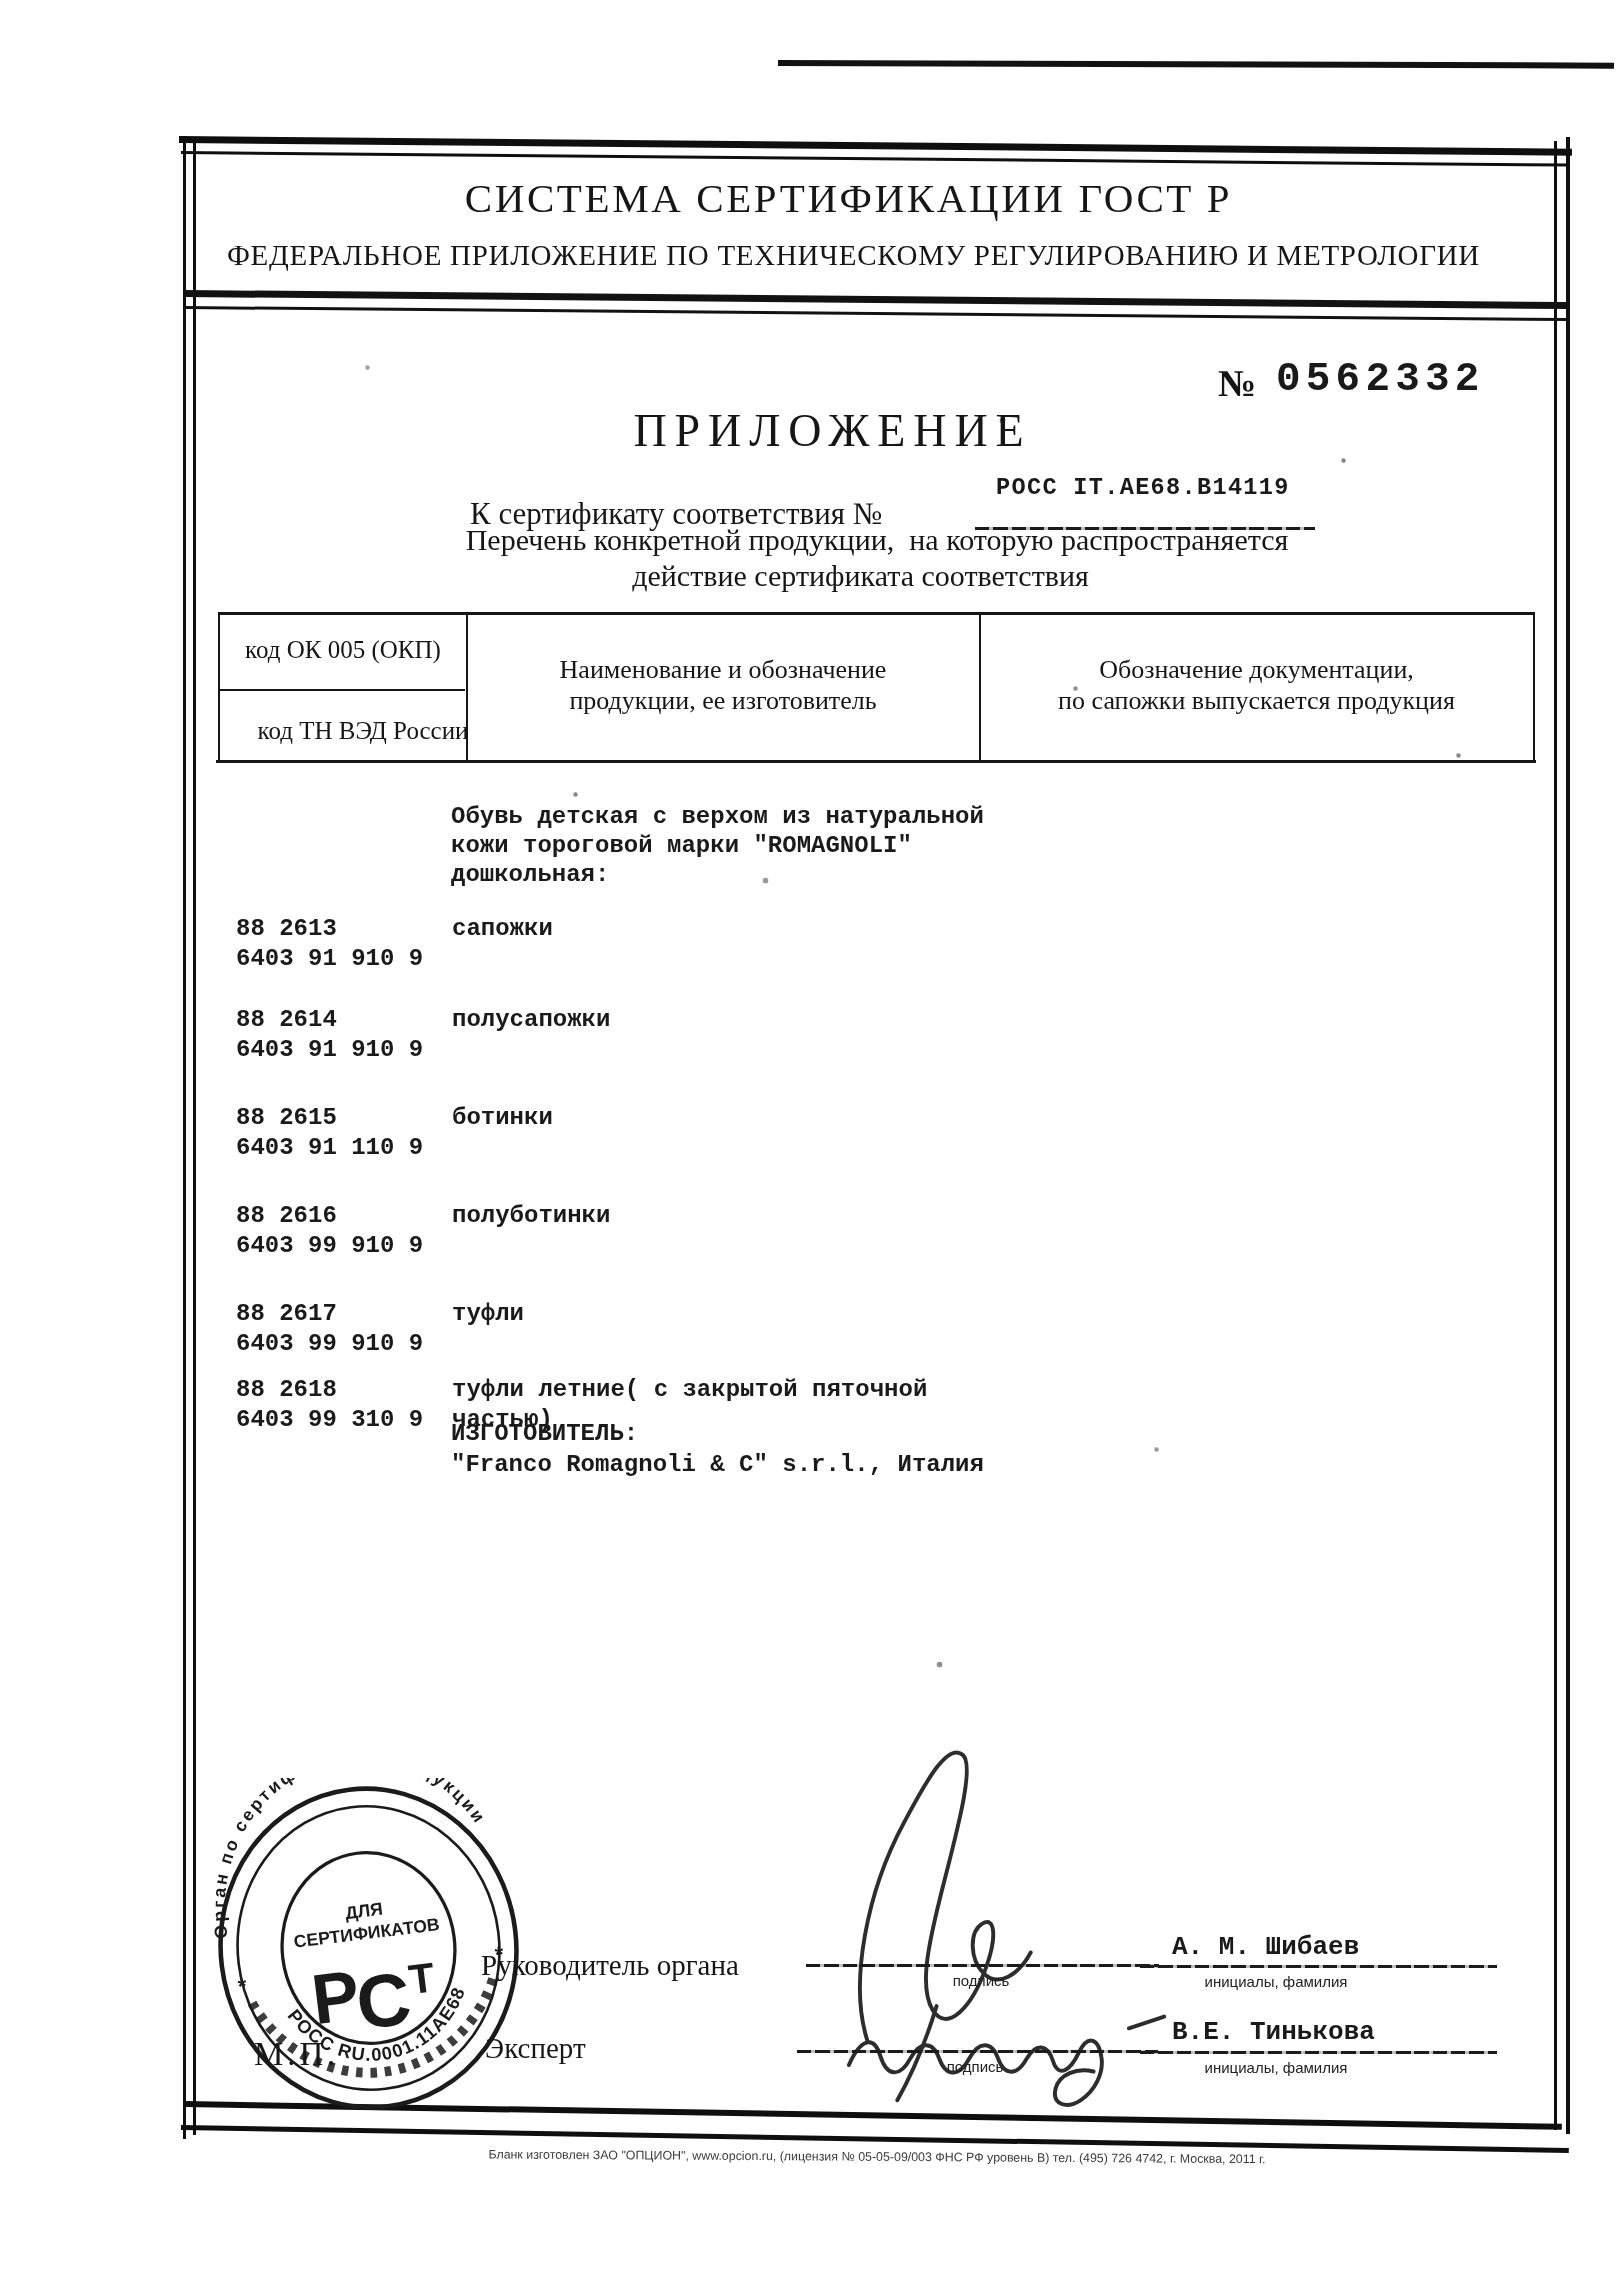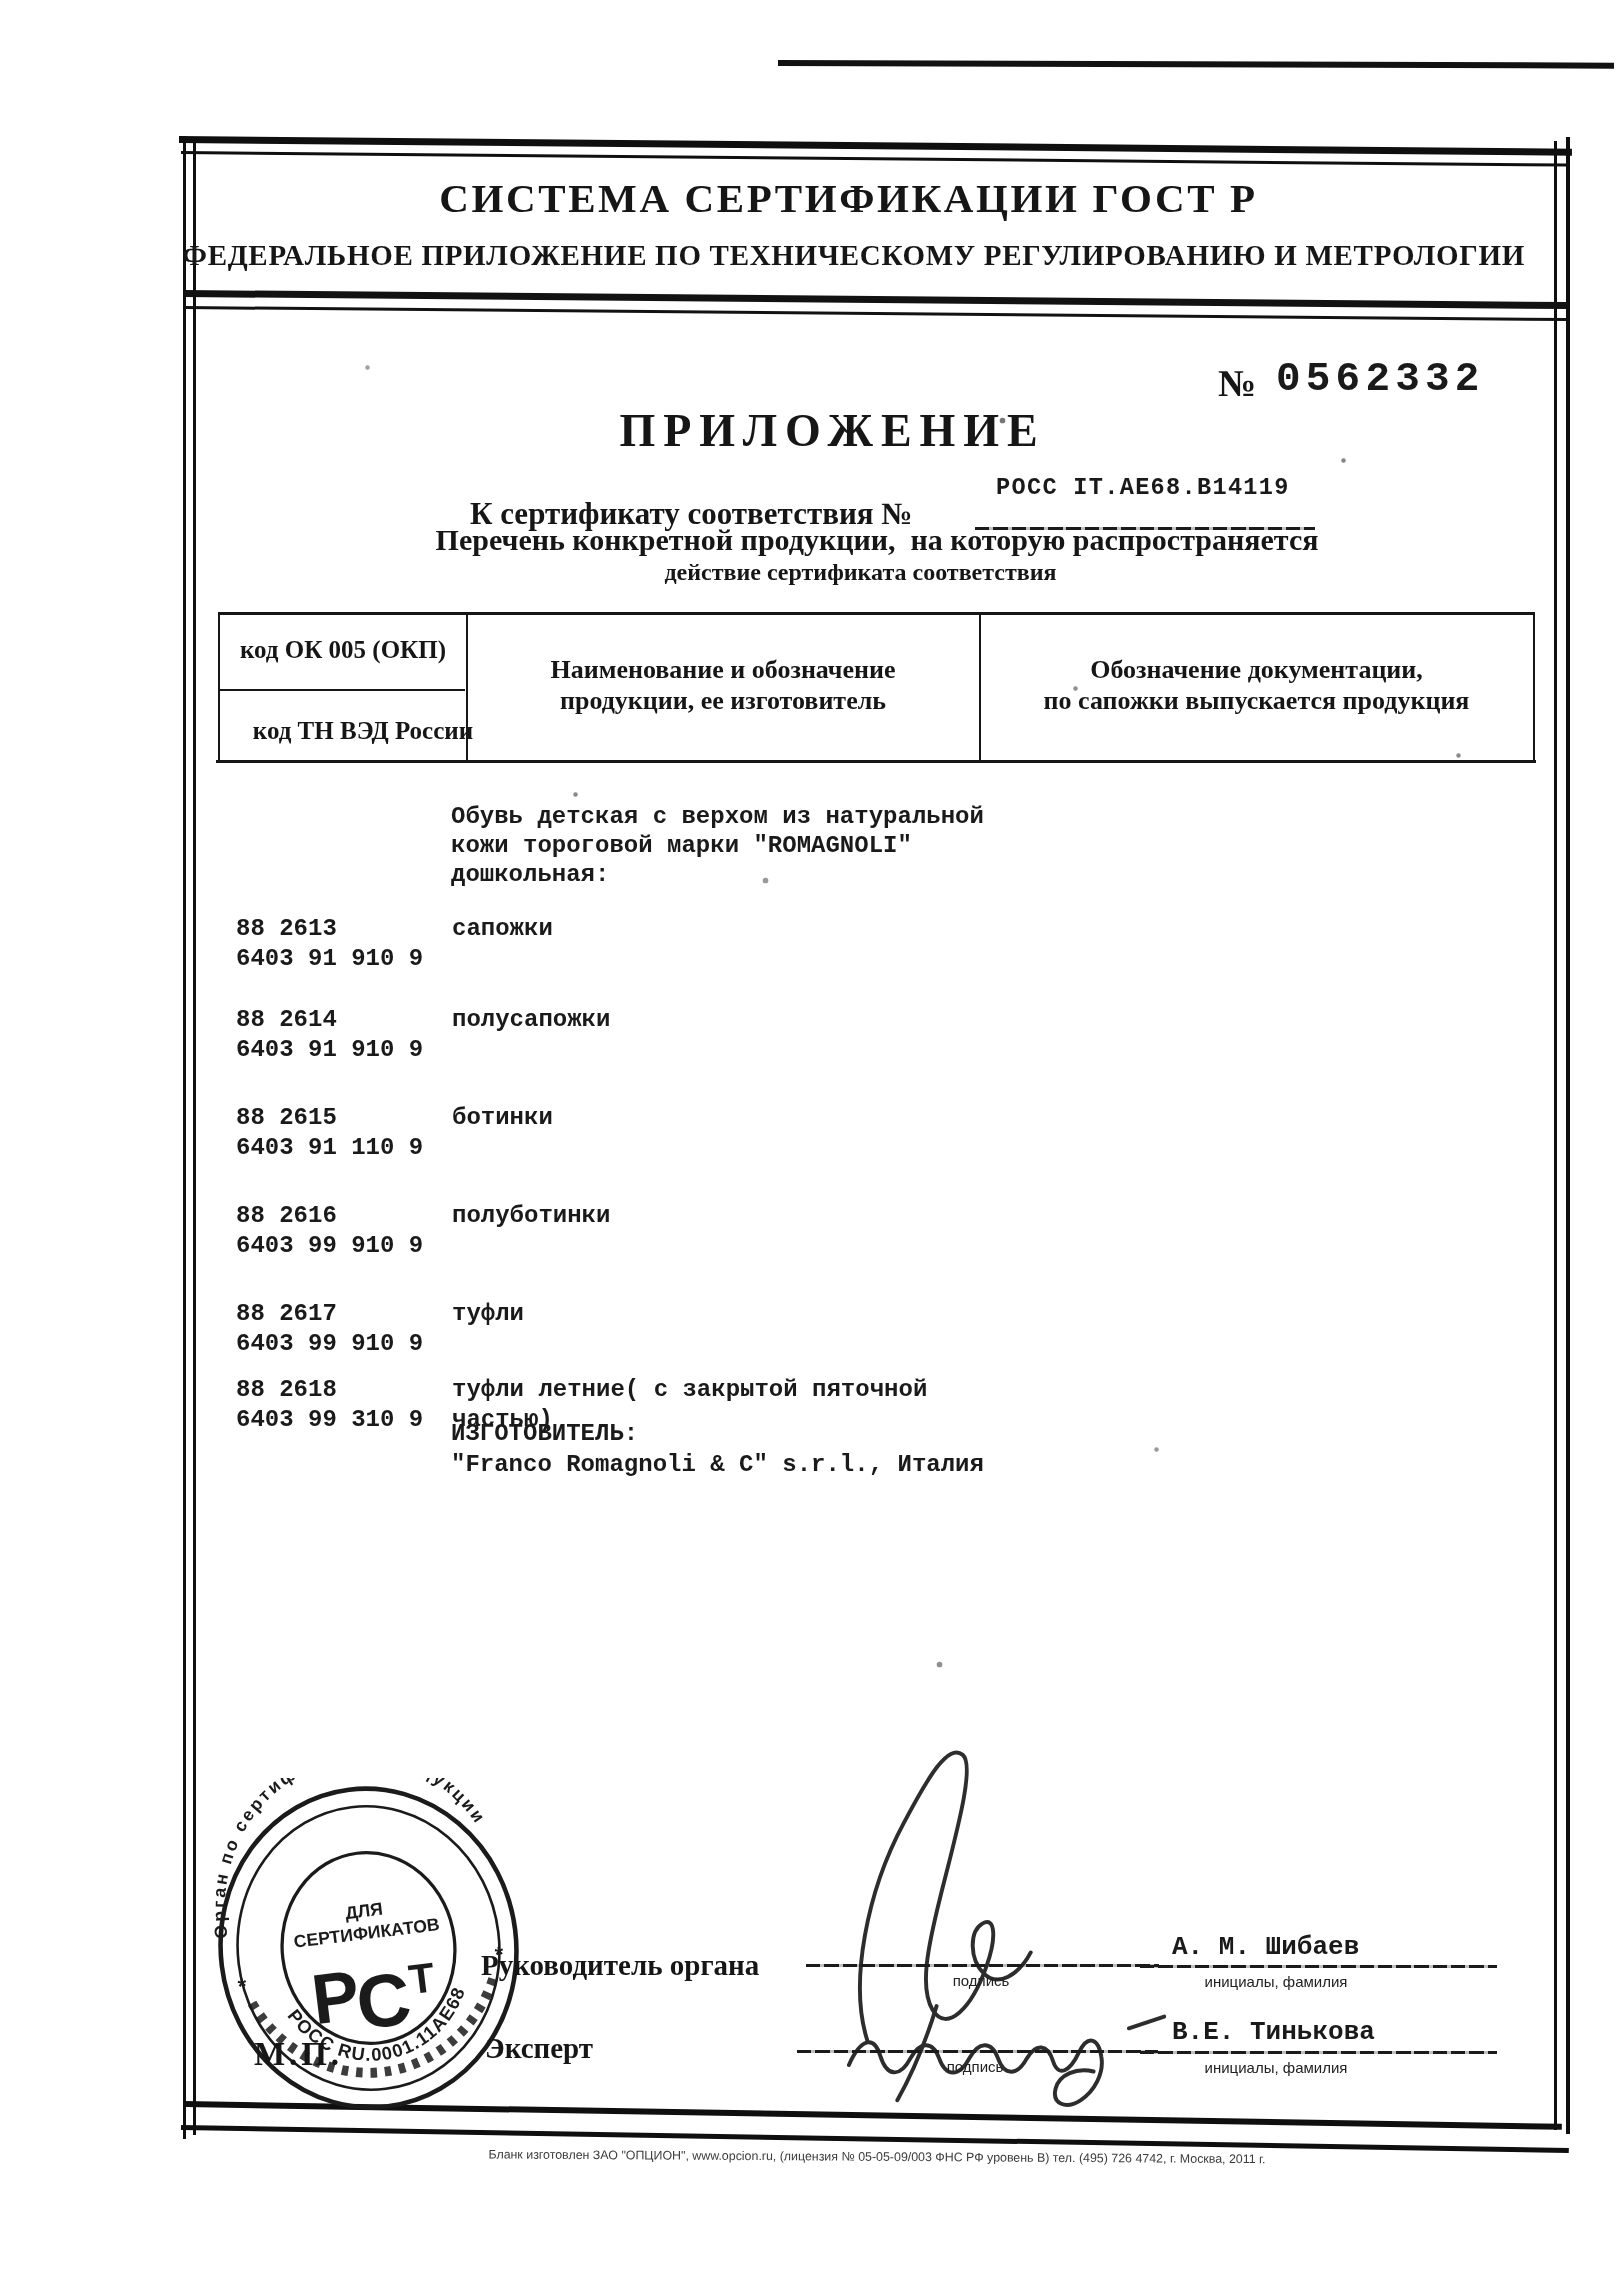--- a/index.html
+++ b/index.html
@@ -1,20 +1,20 @@
 <!DOCTYPE html>
 <html style="font-size:10.5px"><head>
 <meta charset="utf-8">
 <style>
   html,body{margin:0;padding:0;background:#ffffff;}
   body{width:1622px;height:2295px;position:relative;overflow:hidden;
        font-family:"Liberation Serif", serif;color:#161616;}
   .abs{position:absolute;}
   .ink{background:#121212;}
-  .serifb{font-family:"Liberation Serif", serif;font-weight:bold;}
+  .serifb{font-family:"Liberation Serif", serif;font-weight:normal;}
   .mono{font-family:Liberation Mono, monospace;font-weight:bold;color:#1a1a1a;}
   .sans{font-family:"Liberation Sans", sans-serif;}
   .center{text-align:center;}
   .preline{white-space:pre-line;}
   .prewrap{white-space:pre-wrap;}
 
   
   #stray-line{left:778px;top:60px;width:836px;height:5.9px;transform:rotate(0.18deg);transform-origin:left center;}
 
   
@@ -36,21 +36,21 @@
   #blank-no{left:1218px;top:361px;font-size:38px;font-weight:bold;}
   #blank-no-digits{left:1276px;top:356px;font-size:41px;letter-spacing:5.2px;}
 
   #appendix-title{left:587px;top:404px;width:491px;font-size:46px;letter-spacing:7.9px;}
 
   #cert-label{left:470px;top:496px;font-size:31px;}
   #cert-number{left:996px;top:474px;font-size:23.6px;letter-spacing:1.3px;}
   #cert-underline{left:975px;top:527px;width:340px;}
 
   #scope-line1{left:275px;top:523px;width:1204px;font-size:30px;}
-  #scope-line2{left:275px;top:559px;width:1171px;font-size:24px;}
+  #scope-line2{left:275px;top:559px;width:1171px;font-size:30px;}
 
   
   .tl{background:#161616;}
   #t-top{left:218px;top:612px;width:1315px;height:2.6px;}
   #t-mid{left:218px;top:689px;width:247px;height:2px;}
   #t-bot{left:216px;top:760px;width:1320px;height:2.6px;}
   #t-v1{left:218px;top:612px;width:2px;height:150px;}
   #t-v2{left:466px;top:612px;width:2px;height:150px;}
   #t-v3{left:979px;top:612px;width:2px;height:150px;}
   #t-v4{left:1533px;top:612px;width:2px;height:150px;}

